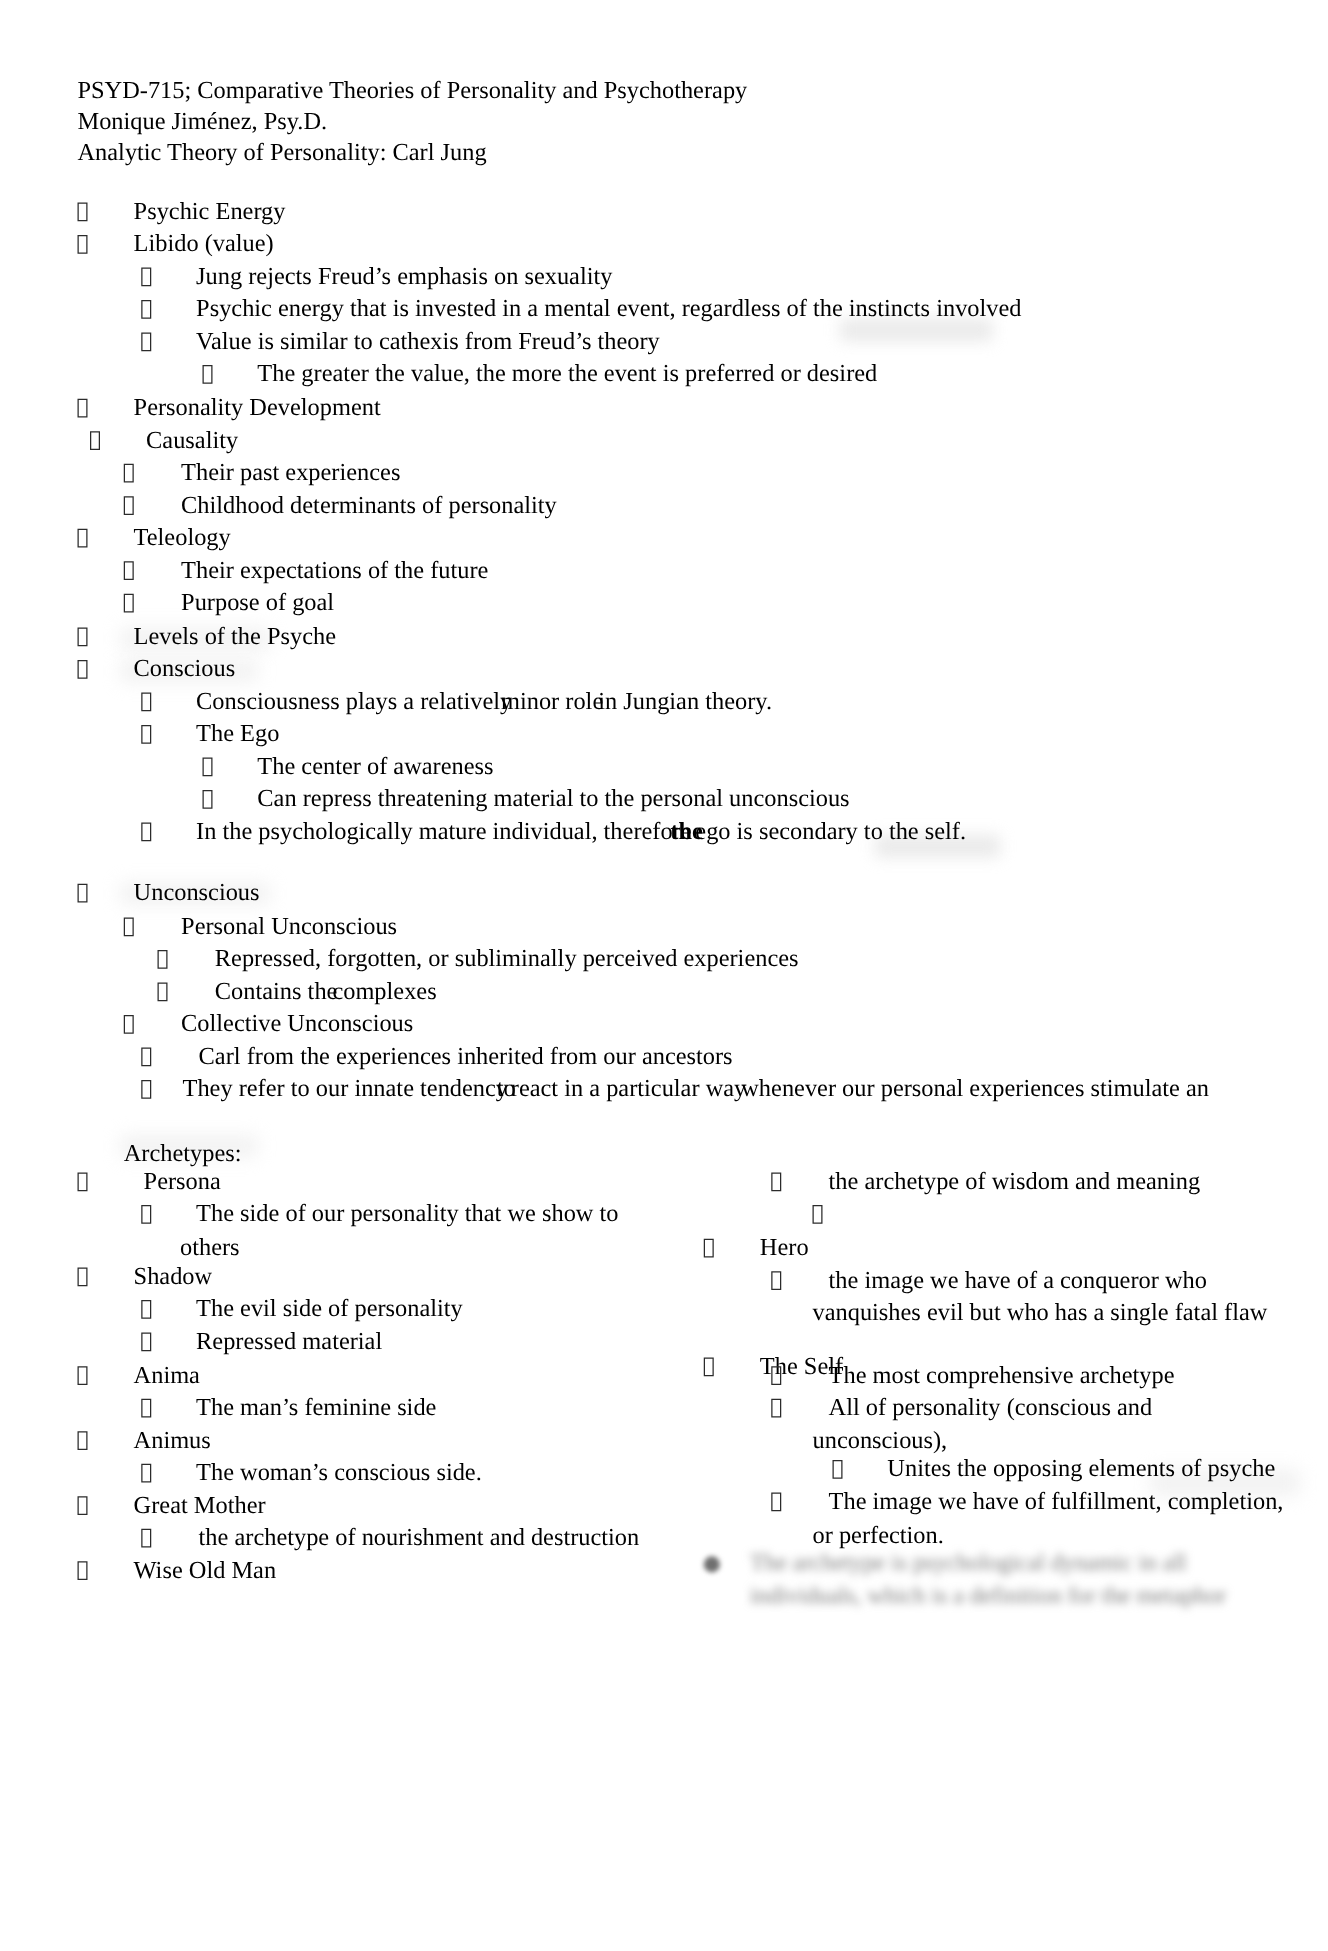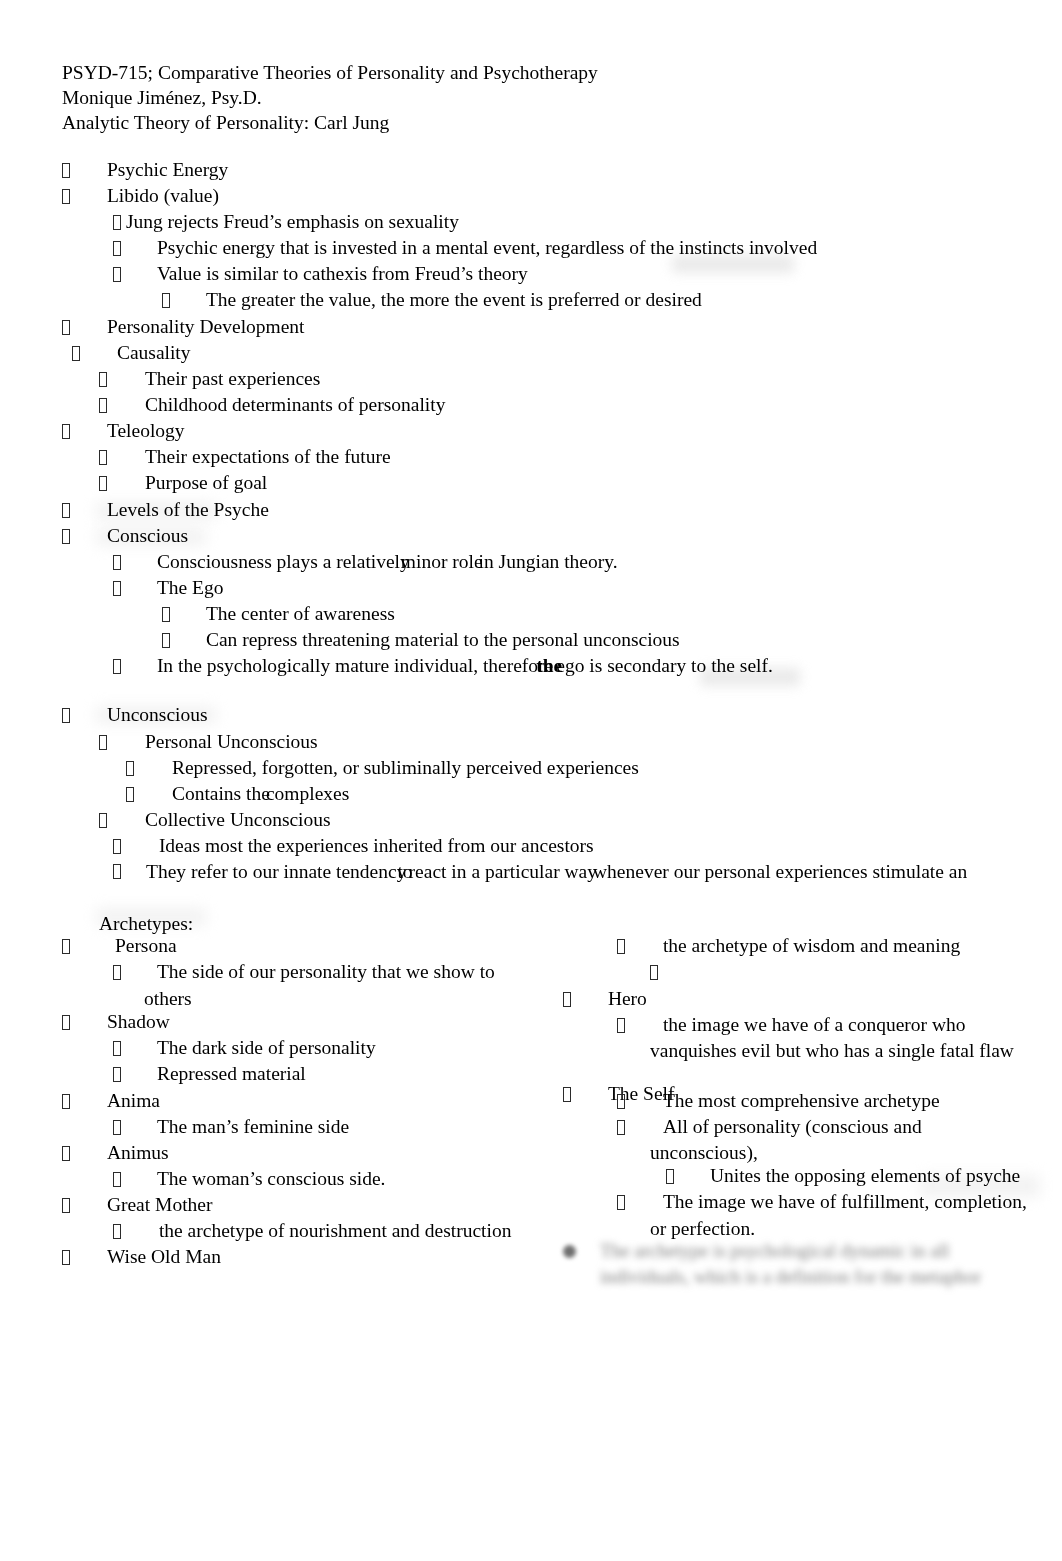--- a/index.html
+++ b/index.html
@@ -130,21 +130,21 @@
     <span class="txt" style="margin-left:32px;">Psychic Energy</span>
   </div>
 
   <div class="row" style="left:62px; top:183px;">
     <span class="bullet" style="position:static;"><span class="tofu"></span></span>
     <span class="txt" style="margin-left:32px;">Libido (value)</span>
   </div>
 
   <div class="row" style="left:113px; top:209px;">
     <span class="bullet" style="position:static;"><span class="tofu"></span></span>
-    <span class="txt" style="">Jung rejects Freud’s emphasis on sexuality</span>
+    <span class="txt" style="margin-left:31px;">Jung rejects Freud’s emphasis on sexuality</span>
   </div>
 
   <div class="row" style="left:113px; top:235px;">
     <span class="bullet" style="position:static;"><span class="tofu"></span></span>
     <span class="txt" style="margin-left:31px;">Psychic energy that is invested in a mental event, regardless of the instincts involved</span>
   </div>
 
   <div class="row" style="left:113px; top:261px;">
     <span class="bullet" style="position:static;"><span class="tofu"></span></span>
     <span class="txt" style="margin-left:31px;">Value is similar to cathexis from Freud’s theory</span>
@@ -245,21 +245,21 @@
     <span class="txt" style="margin-left:33px;">Contains the</span><span class="txt ov-2">complexes</span>
   </div>
 
   <div class="row" style="left:99px; top:807px;">
     <span class="bullet" style="position:static;"><span class="tofu"></span></span>
     <span class="txt" style="margin-left:33px;">Collective Unconscious</span>
   </div>
 
   <div class="row" style="left:113px; top:833px;">
     <span class="bullet" style="position:static;"><span class="tofu"></span></span>
-    <span class="txt" style="margin-left:33px;">Ideas most the experiences inherited from our ancestors</span>
+    <span class="txt" style="margin-left:33px;">Carl from the experiences inherited from our ancestors</span>
   </div>
 
   <div class="row" style="left:113px; top:859px;">
     <span class="bullet" style="position:absolute; left:0; top:0;"><span class="tofu"></span></span>
     <span style="display:inline-block; margin-left:33px;">
       <span class="txt">They refer to our innate tendency</span><span class="txt ov-1">to</span><span class="txt ov-2">react in a particular way</span><span class="txt ov-2">whenever our personal experiences stimulate an</span>
     </span>
   </div>
 
   <div class="row" style="left:99px; top:911px;">
@@ -277,21 +277,21 @@
   <div class="row" style="left:144px; top:986px;">
     <span class="txt">others</span>
   </div>
 
   <div class="row" style="left:62px; top:1009px;">
     <span class="bullet" style="position:static;"><span class="tofu"></span></span>
     <span class="txt" style="margin-left:32px;">Shadow</span>
   </div>
   <div class="row" style="left:113px; top:1035px;">
     <span class="bullet" style="position:static;"><span class="tofu"></span></span>
-    <span class="txt" style="margin-left:31px;">The dark side of personality</span>
+    <span class="txt" style="margin-left:31px;">The evil side of personality</span>
   </div>
   <div class="row" style="left:113px; top:1061px;">
     <span class="bullet" style="position:static;"><span class="tofu"></span></span>
     <span class="txt" style="margin-left:31px;">Repressed material</span>
   </div>
 
   <div class="row" style="left:62px; top:1088px;">
     <span class="bullet" style="position:static;"><span class="tofu"></span></span>
     <span class="txt" style="margin-left:32px;">Anima</span>
   </div>

